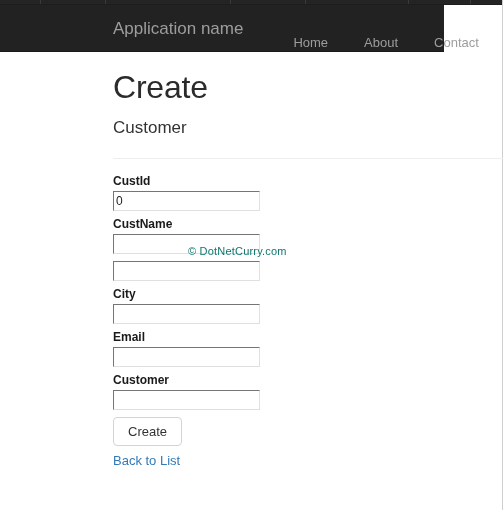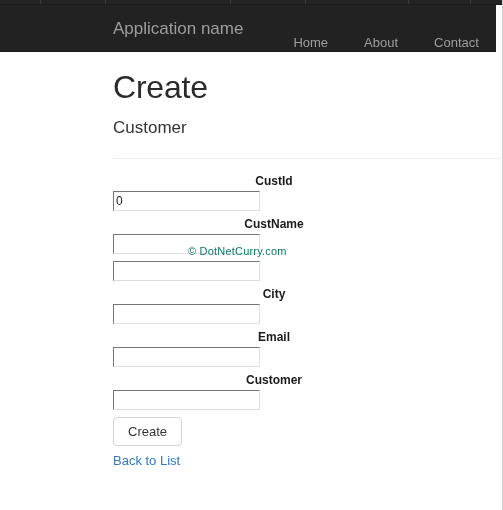--- a/index.html
+++ b/index.html
@@ -30,21 +30,21 @@
     top: 0;
     width: 1px;
     height: 4px;
     background: #3a3a3a;
   }
 
   
   .navbar {
     position: absolute;
     top: 5px; left: 0;
-    width: 496px;
+    width: 444px;
     height: 47px;
     background: #222222;
     border-bottom: 1px solid #1a1a1a;
     box-sizing: border-box;
   }
   .navbar-inner {
     position: relative;
     height: 100%;
     padding-left: 113px;
     display: flex;
@@ -120,21 +120,20 @@
   .form-group {
     margin-bottom: 0;
   }
   .control-label {
     display: block;
     font-size: 12px;
     font-weight: bold;
     color: #1a1a1a;
     line-height: 1;
     margin-bottom: 4px;
-    text-align: center;
   }
   .form-control {
     display: block;
     width: 147px;
     height: 20px;
     padding: 1px 2px;
     margin-bottom: 7px;
     font-size: 12px;
     color: #222222;
     background: #ffffff;

